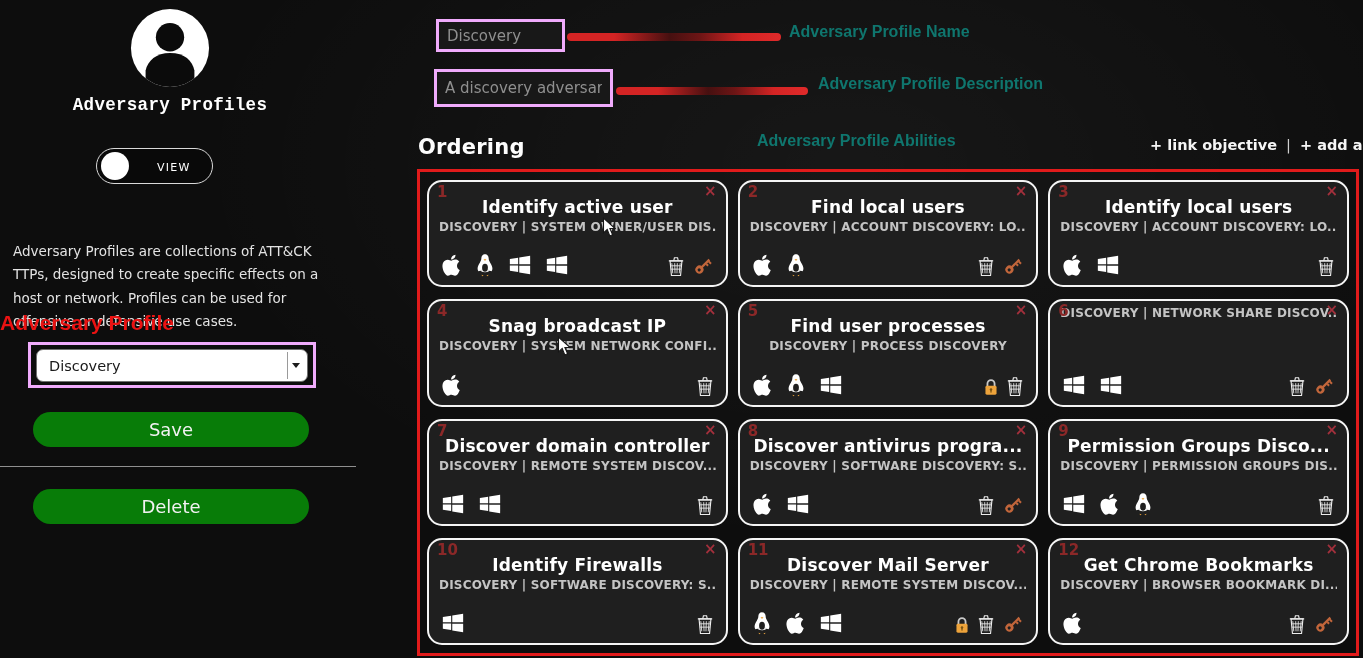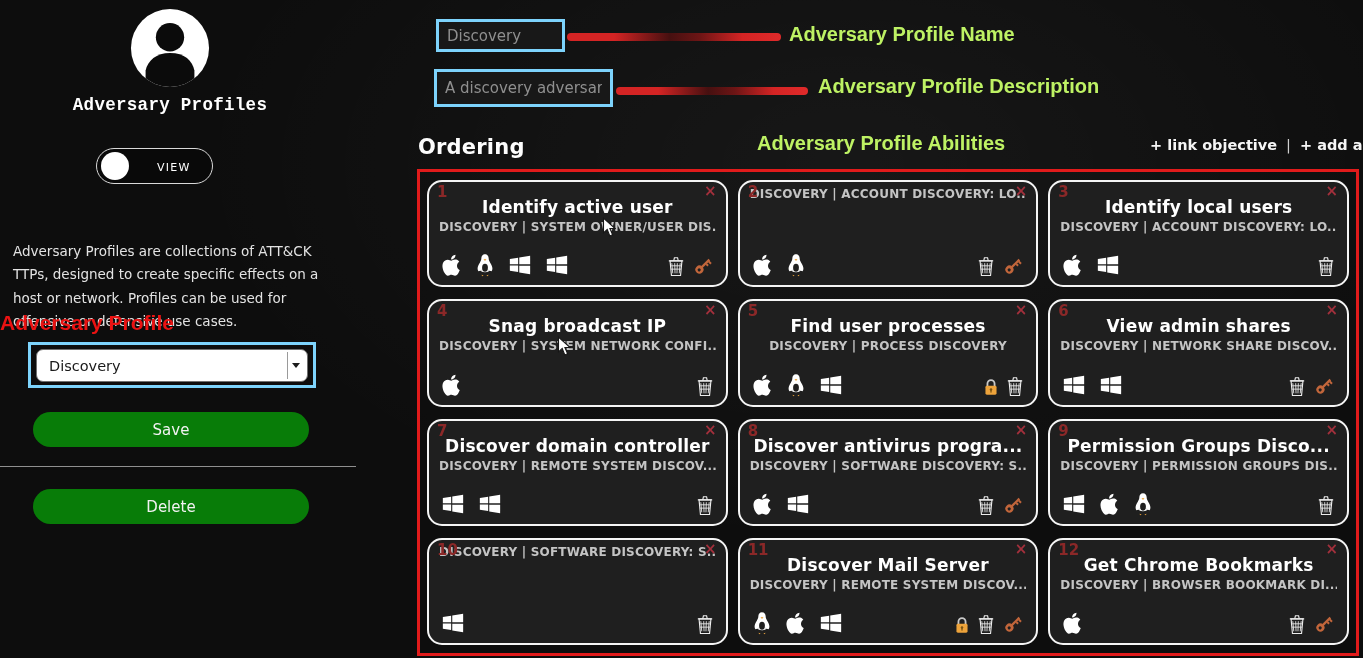--- a/index.html
+++ b/index.html
@@ -16,42 +16,42 @@
   
   .avatar { left:129px; top:7px; width:82px; height:82px; }
   .sb-title { left:0; top:95px; width:340px; text-align:center; font-size:17.5px; font-weight:bold; letter-spacing:.3px;font-family:Liberation Mono, monospace; }
   .toggle { left:96px; top:148px; width:117px; height:36px; border-radius:18px;
             background:#090909; border:1.5px solid #d9d9d9; }
   .toggle .knob { position:absolute; left:4px; top:2.7px; width:28px; height:28px; border-radius:50%; background:#fff; }
   .toggle .tlabel { position:absolute; left:60px; top:12px; font-size:11px; letter-spacing:1.3px; color:#fff; }
   .sb-desc { left:13px; top:208px; width:336px; font-size:13.5px; line-height:1.74; color:#e3e3e3;margin-top:32px; }
   .sb-red-label { left:0; top:311px; width:340px; font-family:"Liberation Sans",sans-serif;
                   font-size:21px; font-weight:bold; color:#ea1212; }
-  .ann-box { border:3px solid #7dd3fc; }
+  .ann-box { border:3px solid #f0abfc; }
   .select-box { left:28px; top:342px; width:288px; height:46px; padding:4px 5px; }
   .select { width:100%; height:33px; background:#fff; border-radius:7px; border:1px solid #6f6f6f;
             display:flex; align-items:center; justify-content:space-between; padding:0 4px 0 12px; cursor:default; }
   .select-value { color:#1a1a1a; font-size:14.5px; }
   .select-arrow { width:16px; height:27px; border-left:1px solid #9a9a9a; display:flex; align-items:center; justify-content:center; }
   .select-arrow i { width:0; height:0; border-left:4px solid transparent; border-right:4px solid transparent; border-top:5px solid #1c1c1c; }
   .green-btn { left:33px; width:276px; height:35px; border-radius:17.5px; background:#087c08; border:none;
-               color:#f2f2f2; font-size:15px; font-family:inherit; display:flex; align-items:center; justify-content:center; cursor:pointer; }
+               color:#f2f2f2; font-size:18px; font-family:inherit; display:flex; align-items:center; justify-content:center; cursor:pointer; }
   .btn-save { top:412px; } .btn-delete { top:489px; }
   .sb-divider { left:0; top:466px; width:356px; border-top:1px solid #8f8f8f; }
 
   
   .name-box { left:436px; top:19px; width:129px; height:33px; }
   .desc-box { left:434px; top:69px; width:179px; height:38px; }
   .ann-box input { width:100%; height:100%; background:#181818; border:none; outline:none;
                    color:#8f8f8f; font-size:15px; font-family:inherit; padding:0 8px; }
   .arrow { height:8px; border-radius:4px;
            background:linear-gradient(90deg,#d42424 0%,#d42424 22%,#461010 48%,#6d1515 62%,#d42424 82%,#e02a2a 100%); }
   .arrow1 { left:567px; top:33px; width:214px; }
   .arrow2 { left:616px; top:87px; width:192px; }
-  .red-ann { font-family:"Liberation Sans",sans-serif; font-weight:bold; font-size:20px; color:#bef264; white-space:nowrap; }
+  .red-ann { font-family:"Liberation Sans",sans-serif; font-weight:bold; font-size:16px; color:#0f766e; white-space:nowrap; }
   .lbl-name { left:789px; top:23px; }
   .lbl-desc { left:818px; top:75px; }
   .lbl-abilities { left:757px; top:132px; }
 
   
   .ordering { left:418px; top:135px; font-size:21px; font-weight:bold; color:#fdfdfd; letter-spacing:.2px; }
   .hdr-links { left:1150px; top:137px; display:flex; align-items:center; gap:9px; white-space:nowrap;
                font-size:14.5px; font-weight:bold; color:#f5f5f5; }
   .hdr-links .sep { font-weight:normal; color:#cfcfcf; }
   .hdr-links span { cursor:pointer; }
@@ -201,20 +201,21 @@
               </g>
             </svg>
           </span>
         </span>
     </div>
   </div>
 
   <div class="card">
     <span class="card-number">2</span>
     <span class="card-close">×</span>
+    <div class="card-title">Find local users</div>
     <div class="card-sub">DISCOVERY | ACCOUNT DISCOVERY: LO...</div>
     <div class="card-icons">
       <span class="os-icons">
           <span class="icon">
             <svg viewBox="0 0 24 28" width="21" height="24">
               <path fill="#fff" d="M18.4 15c0-3.2 2.6-4.7 2.7-4.8-1.5-2.2-3.8-2.5-4.6-2.5-2-.2-3.8 1.2-4.8 1.2s-2.5-1.2-4.1-1.1c-2.1 0-4 1.2-5.1 3.1-2.2 3.8-.6 9.4 1.5 12.5 1 1.5 2.3 3.2 3.9 3.1 1.6-.1 2.2-1 4.1-1s2.4 1 4.1 1 2.8-1.5 3.8-3c1.2-1.8 1.7-3.5 1.7-3.6-.1 0-3.2-1.3-3.2-4.9zM15.3 5.9c.9-1 1.5-2.5 1.3-3.9-1.3.1-2.8.9-3.7 1.9-.8.9-1.5 2.4-1.3 3.8 1.4.1 2.8-.8 3.7-1.8z"></path>
             </svg>
           </span>
           <span class="icon">
             <svg viewBox="0 0 24 28" width="20" height="24">
@@ -367,21 +368,20 @@
               </g>
             </svg>
           </span>
         </span>
     </div>
   </div>
 
   <div class="card">
     <span class="card-number">6</span>
     <span class="card-close">×</span>
-    <div class="card-title">View admin shares</div>
     <div class="card-sub">DISCOVERY | NETWORK SHARE DISCOV...</div>
     <div class="card-icons">
       <span class="os-icons">
           <span class="icon">
             <svg viewBox="0 0 26 26" width="24" height="24">
               <g fill="#fff">
                 <path d="M2 6.6 11 5.1v7.2H2z"></path>
                 <path d="M12.2 4.9 24 3.1v9.2H12.2z"></path>
                 <path d="M2 13.5h9v7.2L2 19.2z"></path>
                 <path d="M12.2 13.7H24v9.2l-11.8-1.8z"></path>
@@ -559,20 +559,21 @@
               </g>
             </svg>
           </span>
         </span>
     </div>
   </div>
 
   <div class="card">
     <span class="card-number">10</span>
     <span class="card-close">×</span>
+    <div class="card-title">Identify Firewalls</div>
     <div class="card-sub">DISCOVERY | SOFTWARE DISCOVERY: S...</div>
     <div class="card-icons">
       <span class="os-icons">
           <span class="icon">
             <svg viewBox="0 0 26 26" width="24" height="24">
               <g fill="#fff">
                 <path d="M2 6.6 11 5.1v7.2H2z"></path>
                 <path d="M12.2 4.9 24 3.1v9.2H12.2z"></path>
                 <path d="M2 13.5h9v7.2L2 19.2z"></path>
                 <path d="M12.2 13.7H24v9.2l-11.8-1.8z"></path>

